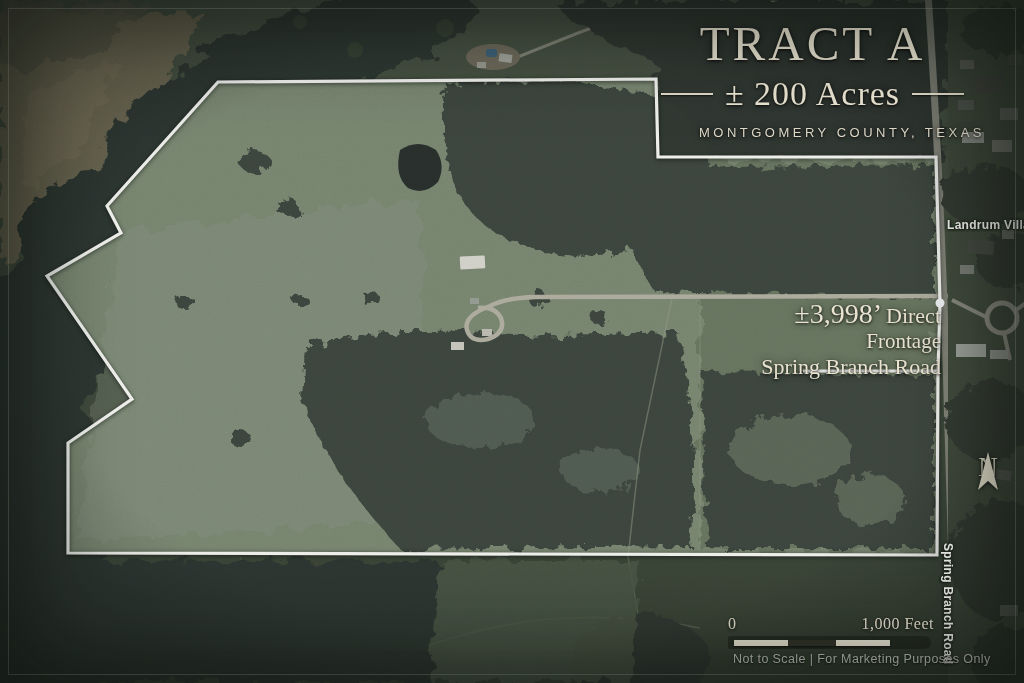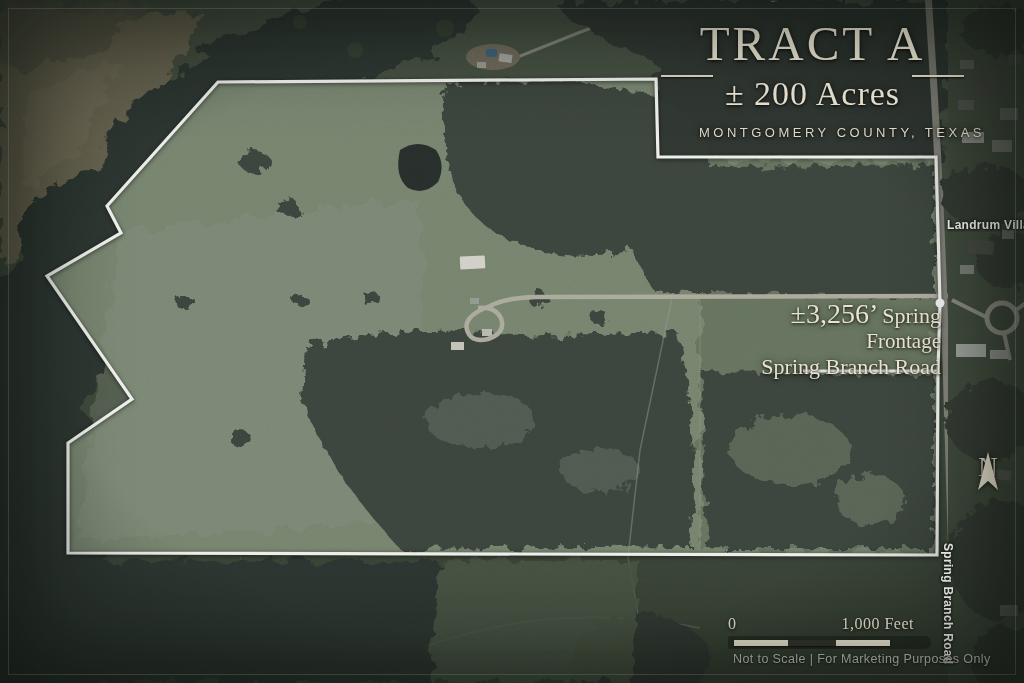--- a/index.html
+++ b/index.html
@@ -6,21 +6,21 @@
   #stage{
     position:relative;width:1024px;height:683px;overflow:hidden;
     font-family:"Liberation Serif","DejaVu Serif",serif;
     background:#be185d;
   }
   #stage svg{position:absolute;left:0;top:0;}
   .txt{position:absolute;color:#e9e3d1;text-shadow:0 1px 3px rgba(0,0,0,.85),0 0 8px rgba(0,0,0,.45);}
   
   .title-block{left:640px;top:18px;width:345px;text-align:center;}
   .map-title{font-size:49px;letter-spacing:3px;line-height:1.05;}
-  .acres-row{display:flex;justify-content:center;gap:12px;margin-top:6px;}
+  .acres-row{display:flex;align-items:center;justify-content:center;gap:12px;margin-top:6px;}
   .acres-rule{width:52px;height:2px;background:#ddd7c4;box-shadow:0 1px 2px rgba(0,0,0,.7);}
   .map-acres{font-size:34px;letter-spacing:1px;}
   .map-county{margin-top:12px;font-family:"Liberation Sans","DejaVu Sans",sans-serif;
     font-size:13px;letter-spacing:3.5px;color:#ddd8c8;text-align:right;}
   
   .frontage{right:83px;top:300px;text-align:right;line-height:1.0;}
   .frontage .big{font-size:28px;}
   .frontage .med{font-size:22px;}
   .frontage .l2{font-size:21px;margin-top:3px;}
   .frontage .l3{font-size:22px;margin-top:4px;}
@@ -30,21 +30,21 @@
     text-shadow:0 0 3px #1c211c,0 0 3px #1c211c,1px 1px 2px #1c211c;}
   .village-label{left:947px;top:218px;white-space:nowrap;}
   .road-label-vert{left:941px;top:543px;writing-mode:vertical-rl;text-orientation:sideways;white-space:nowrap;}
   
   .north{left:966px;top:450px;width:44px;text-align:center;}
   .north .n-letter{font-size:27px;margin-top:2px;color:#ded9c6;}
   
   .scalebar{left:728px;top:615px;width:210px;}
   .scale-labels{display:flex;justify-content:space-between;font-size:16px;letter-spacing:.5px;
     color:#e6e1cf;text-shadow:0 1px 3px rgba(0,0,0,.85);}
-  .scale-labels .end{margin-right:24px;text-align:center;}
+  .scale-labels .end{margin-right:4px;text-align:center;}
   .bar-backdrop{margin-top:3px;width:203px;height:13px;border-radius:3px 7px 7px 3px;
     background:rgba(22,25,19,.5);display:flex;align-items:center;padding-left:6px;box-sizing:border-box;}
   .bar{display:flex;height:6px;width:156px;box-shadow:0 1px 2px rgba(0,0,0,.6);}
   .bar .seg1,.bar .seg3{background:#ece7d6;width:57px;height:6px;}
   .bar .seg2{background:#33332b;width:52px;height:6px;}
   
   .disclaimer{left:733px;top:652px;font-family:"Liberation Sans","DejaVu Sans",sans-serif;
     font-size:12.5px;letter-spacing:.4px;color:#c6c8c0;text-shadow:0 1px 2px rgba(0,0,0,.8);white-space:nowrap;}
   
   .frame{position:absolute;left:8px;top:8px;width:1006px;height:665px;
@@ -217,22 +217,22 @@
     <div class="acres-row">
       <span class="acres-rule"></span>
       <span class="map-acres">± 200 Acres</span>
       <span class="acres-rule"></span>
     </div>
     <div class="map-county">MONTGOMERY COUNTY, TEXAS</div>
   </div>
 
   <div class="txt frontage">
     <div>
-      <span class="big">±3,256’</span>
-      <span class="med">Spring</span>
+      <span class="big">±3,998’</span>
+      <span class="med">Direct</span>
     </div>
     <div class="l2">Frontage</div>
     <div class="l3">Spring Branch Road</div>
   </div>
 
   <div class="maplabel village-label" style="position:absolute;">Landrum Village</div>
 
   <div class="maplabel road-label-vert" style="position:absolute;">Spring Branch Road</div>
 
   <div class="txt north">

